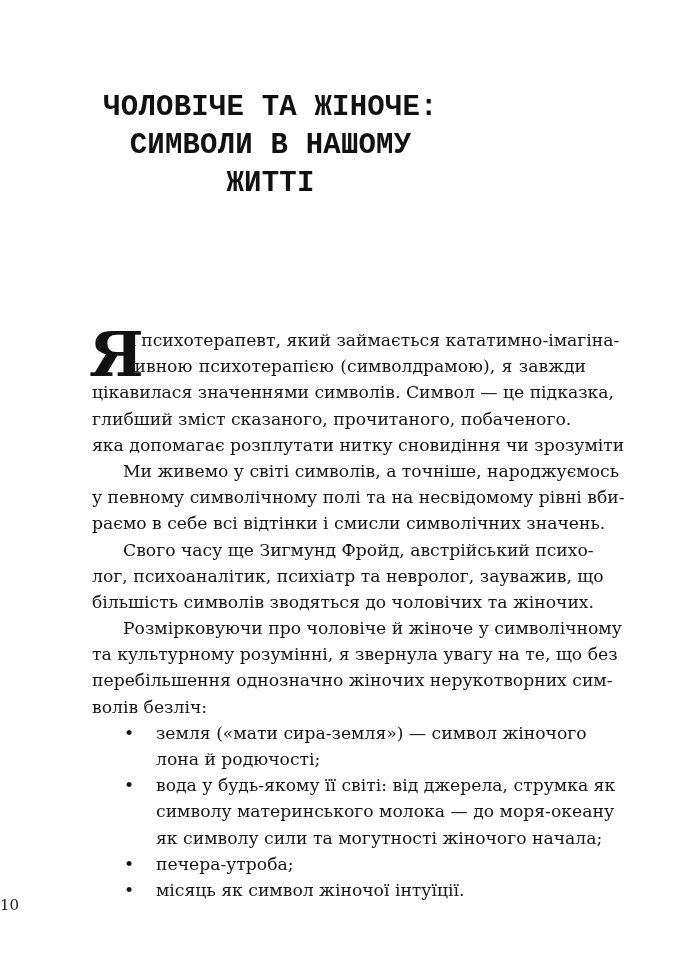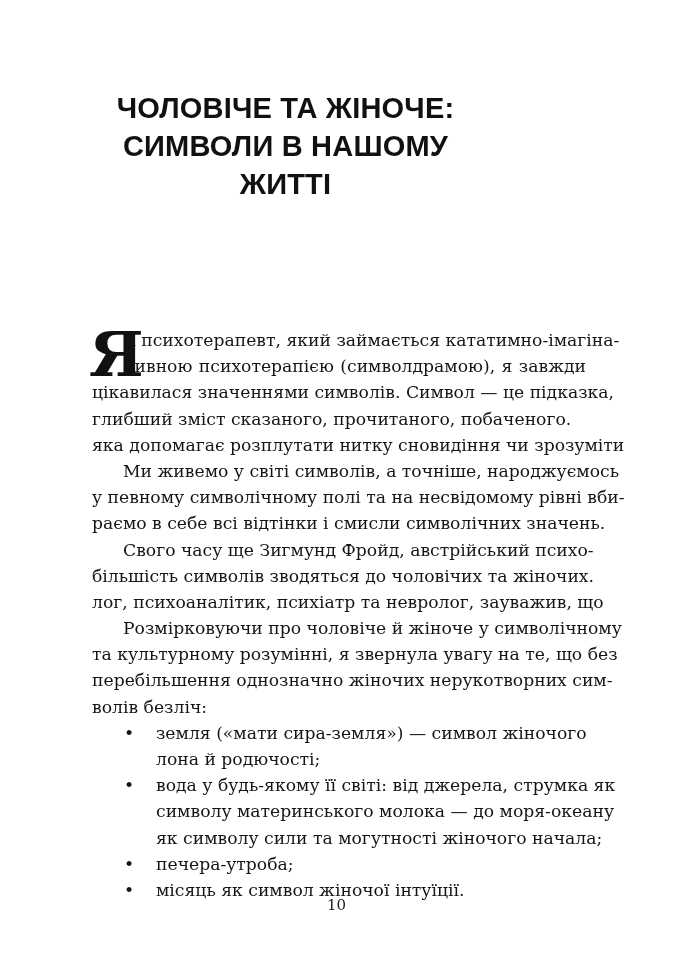--- a/index.html
+++ b/index.html
@@ -20,27 +20,26 @@
       width: 673px;
       height: 954px;
       background: #ffffff;
     }
     .title {
       position: absolute;
       left: 0;
       top: 89px;
       width: 541px;
       text-align: center;
-      font-family: Liberation Sans, sans-serif;
+      font-family: Liberation Mono, monospace;
       font-weight: bold;
       font-size: 29px;
       line-height: 38px;
       letter-spacing: 0.2px;
       color: #111111;
-      padding-left: 15px;
     }
     .title .tline {
       display: block;
       white-space: nowrap;
     }
     .body-text {
       position: absolute;
       left: 92px;
       top: 327px;
       width: 494px;
@@ -95,21 +94,20 @@
       left: 32px;
       top: 0;
       width: 10px;
       text-align: left;
     }
     .page-number {
       position: absolute;
       left: 0;
       top: 896px;
       width: 673px;
-      text-align: center;
       font-family: "DejaVu Serif", serif;
       font-size: 15px;
       color: #222222;
     }
   </style>
 </head>
 <body>
 
 <div class="page">
 
@@ -131,22 +129,22 @@
     </div>
 
     <div>
       <span class="line indent">Ми живемо у світі символів, а точніше, народжуємось</span>
       <span class="line">у певному символічному полі та на несвідомому рівні вби-</span>
       <span class="line last">раємо в себе всі відтінки і смисли символічних значень.</span>
     </div>
 
     <div>
       <span class="line indent">Свого часу ще Зигмунд Фройд, австрійський психо-</span>
+      <span class="line">лог, психоаналітик, психіатр та невролог, зауважив, що</span>
       <span class="line last">більшість символів зводяться до чоловічих та жіночих.</span>
-      <span class="line">лог, психоаналітик, психіатр та невролог, зауважив, що</span>
     </div>
 
     <div>
       <span class="line indent">Розмірковуючи про чоловіче й жіноче у символічному</span>
       <span class="line">та культурному розумінні, я звернула увагу на те, що без</span>
       <span class="line">перебільшення однозначно жіночих нерукотворних сим-</span>
       <span class="line last">волів безліч:</span>
     </div>
 
     <div>

